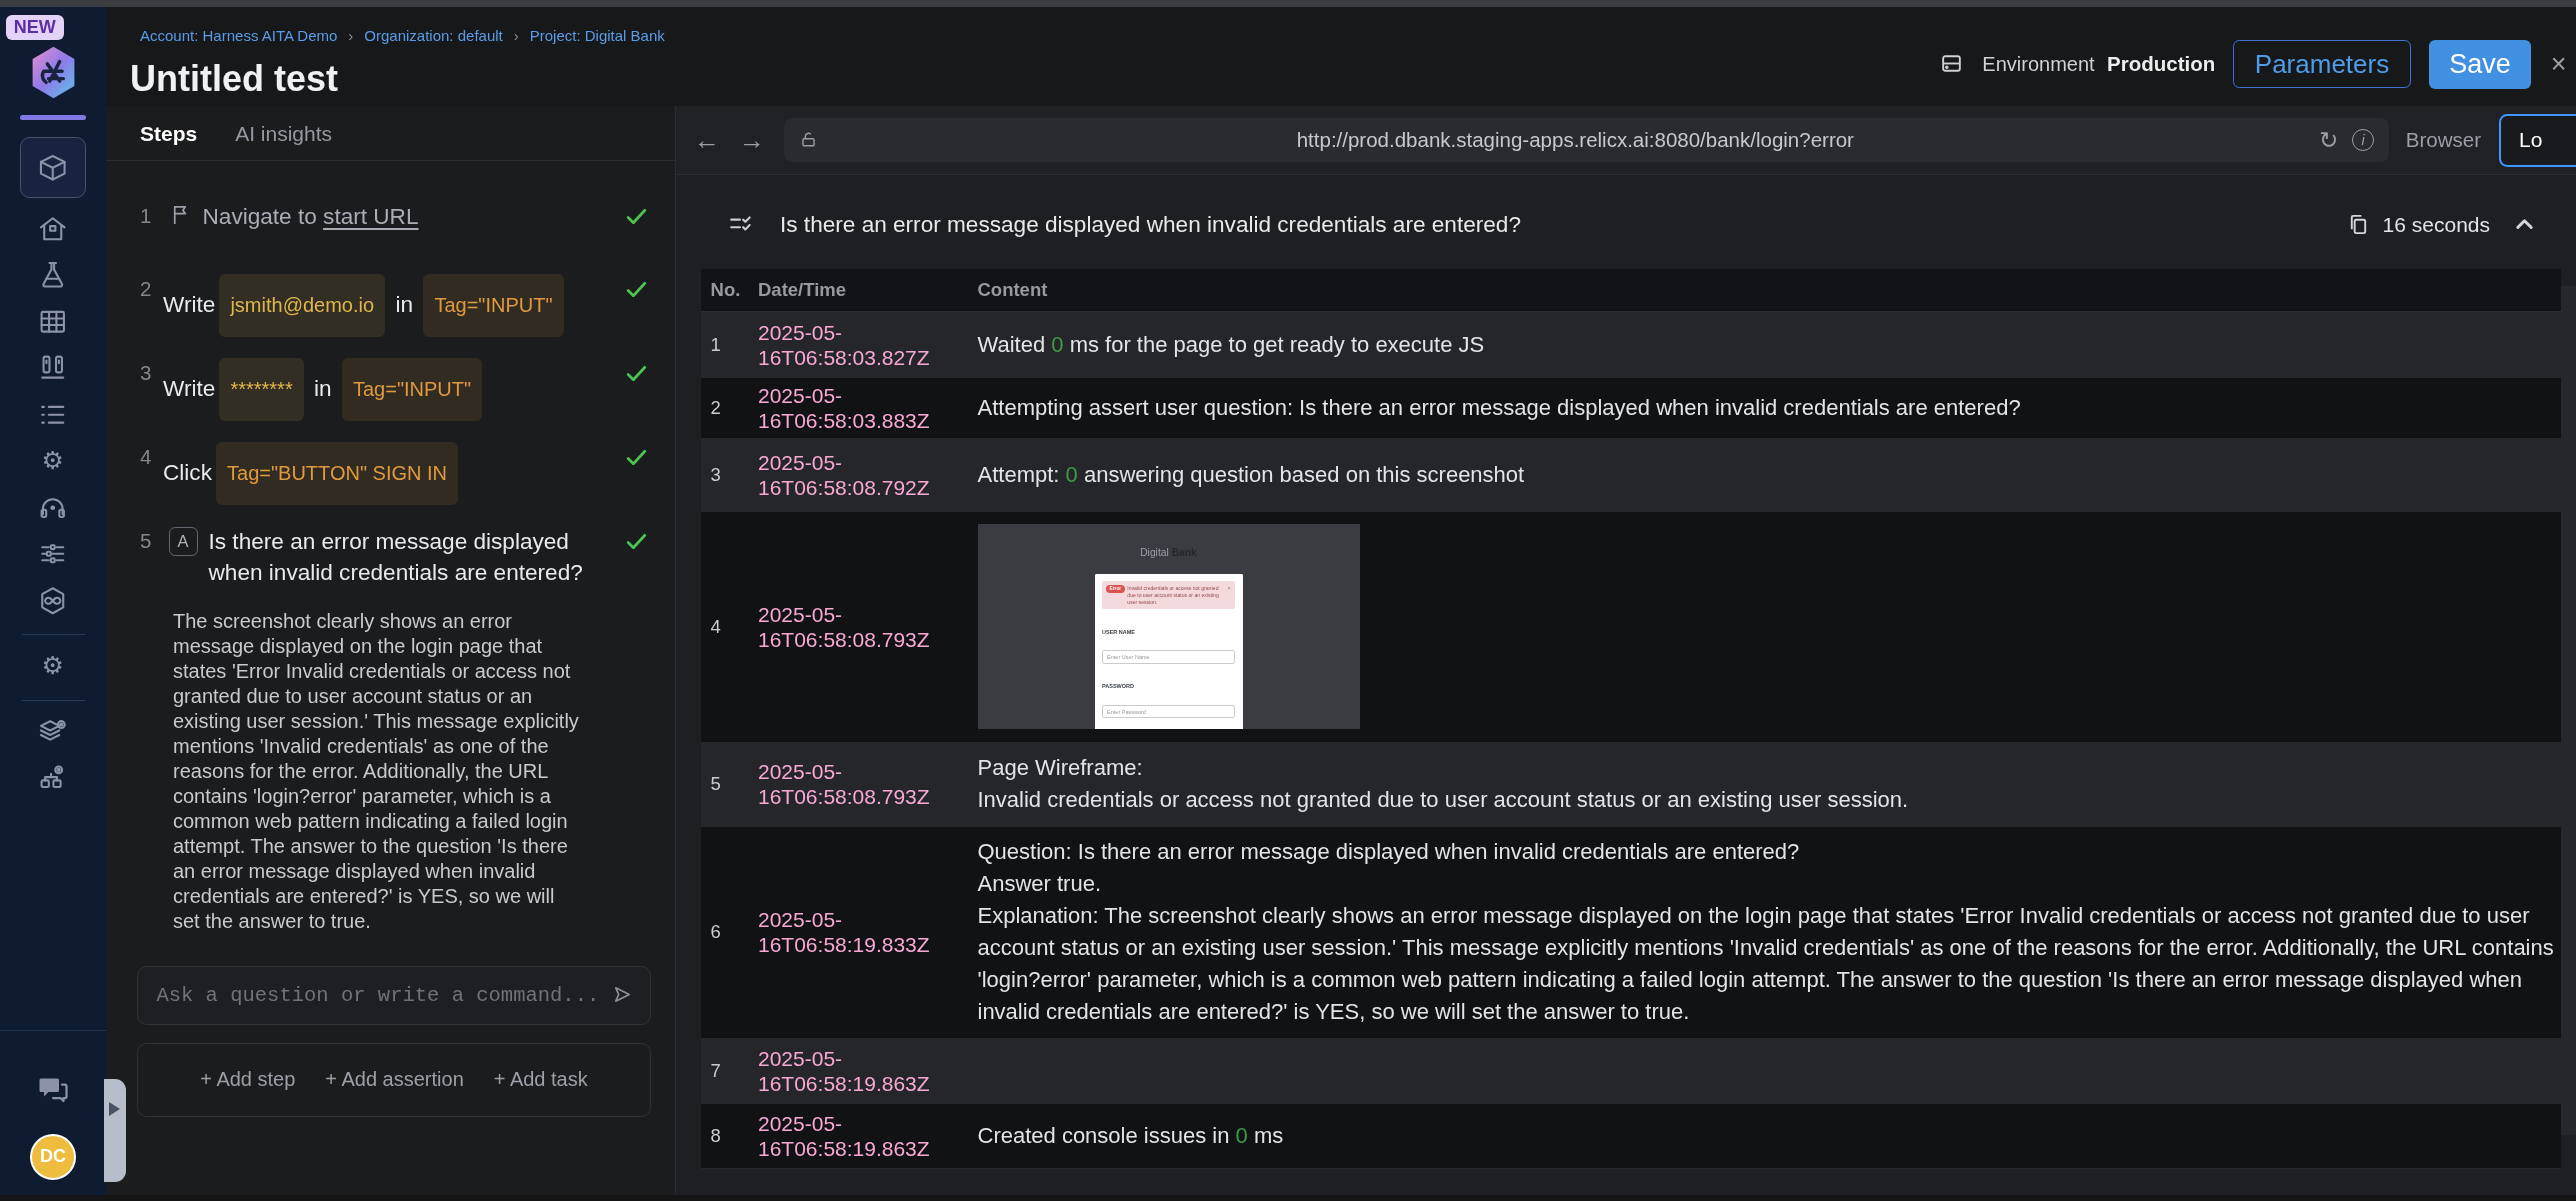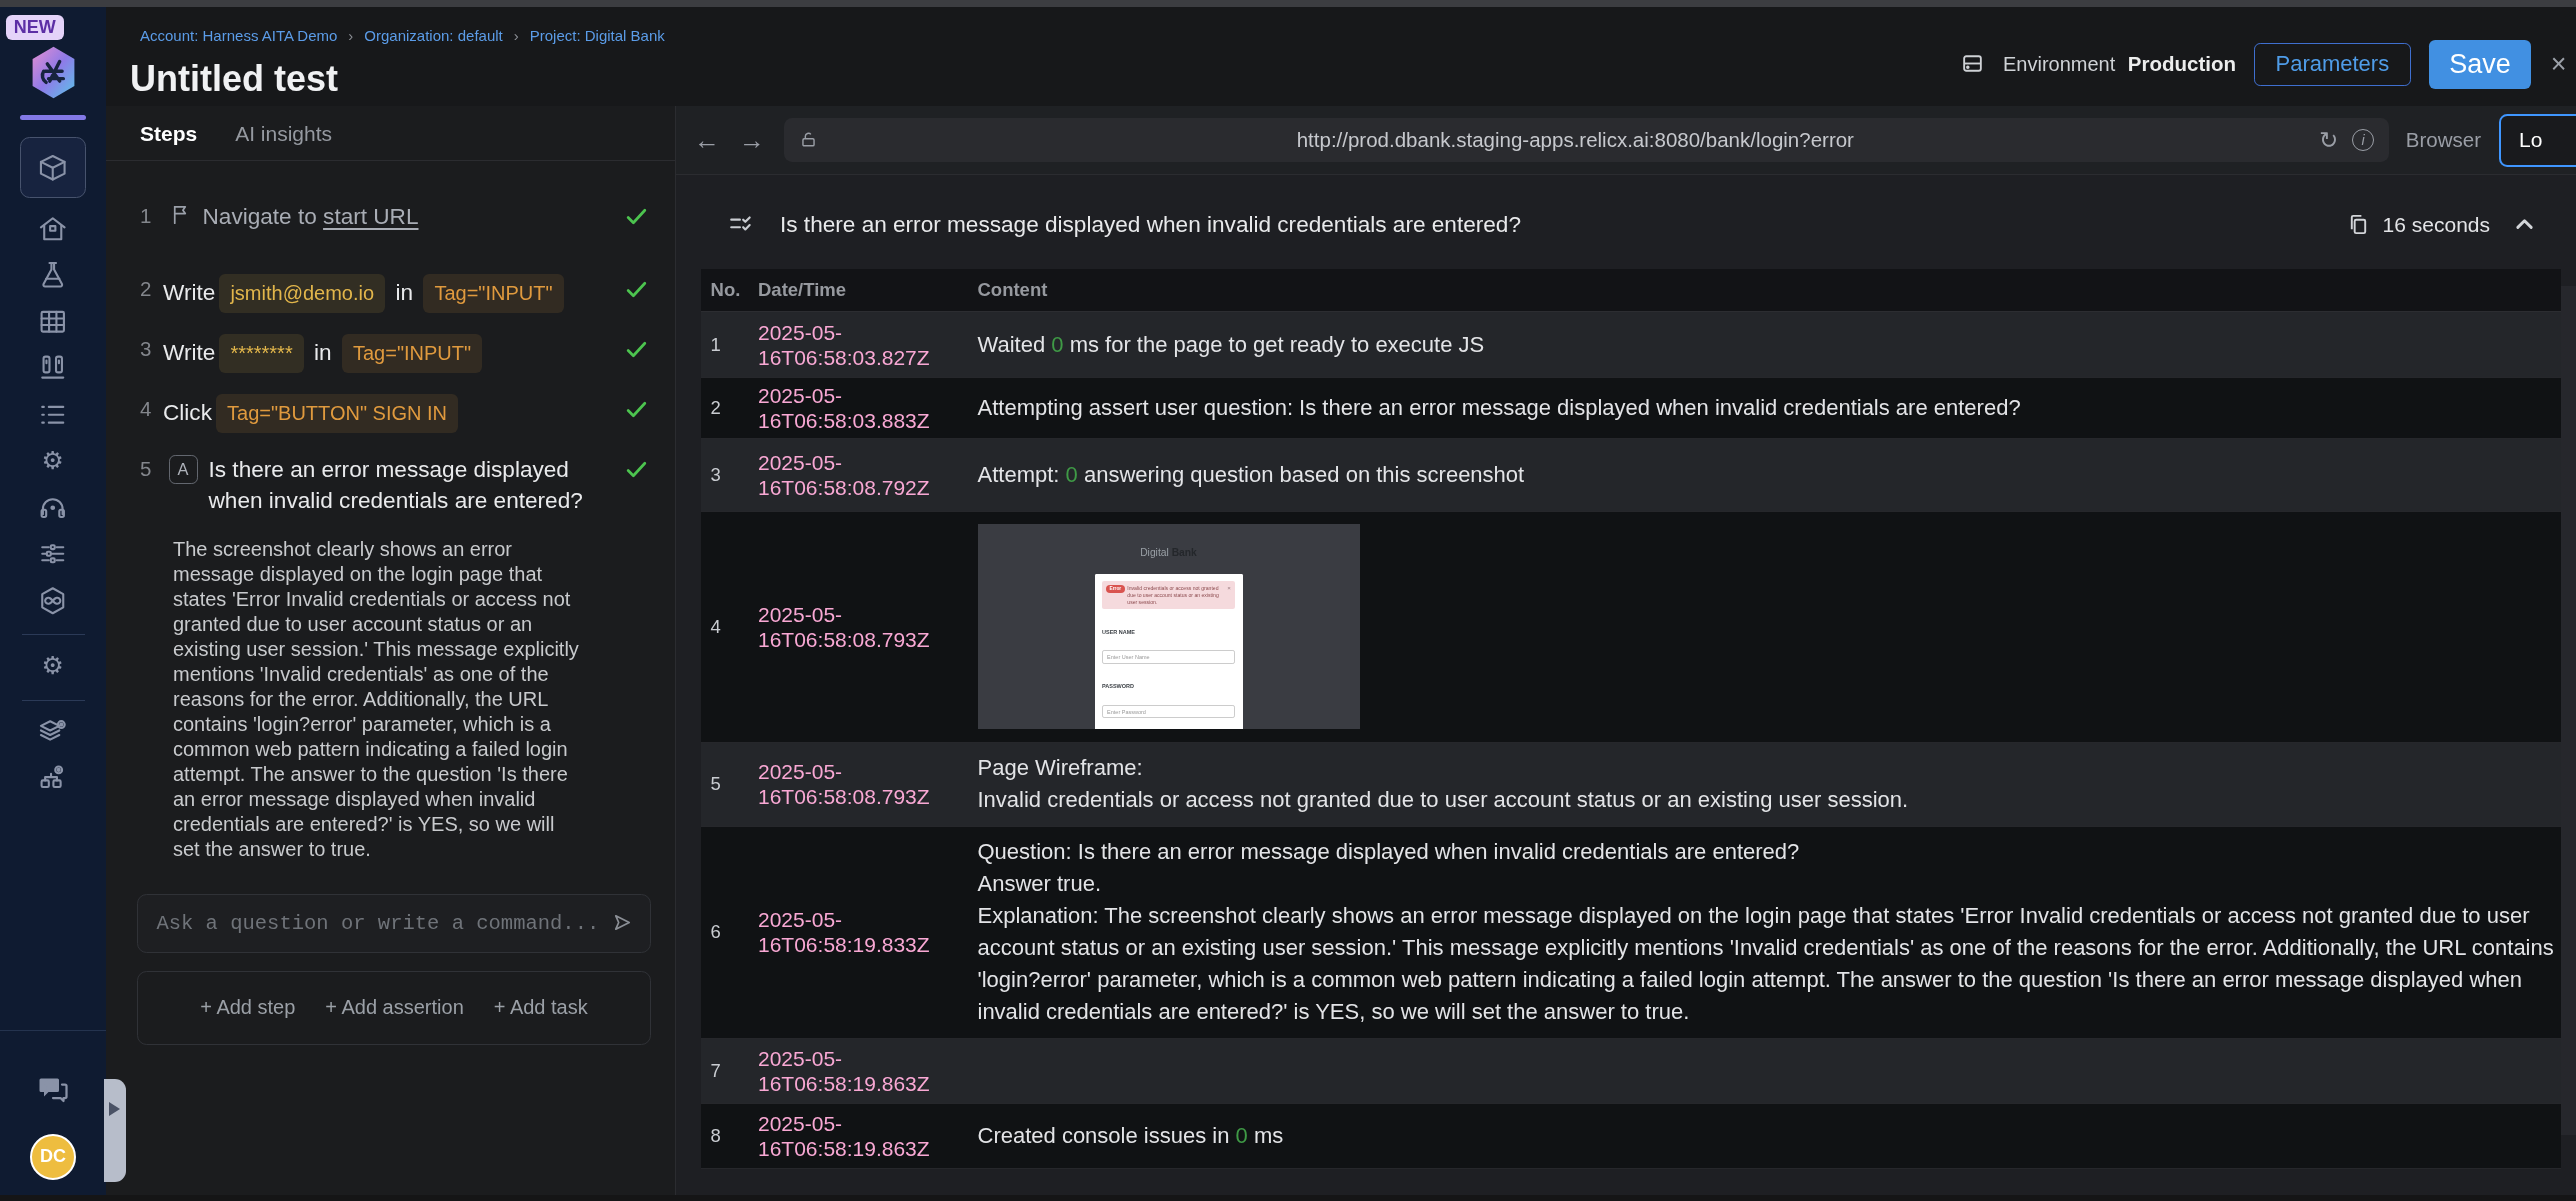--- a/index.html
+++ b/index.html
@@ -32,21 +32,21 @@
   
   .header{position:absolute;left:106px;top:6.8px;right:0;height:99px;background:#17181a;}
   .crumbs{position:absolute;left:34px;top:20.5px;font-size:15px;display:flex;gap:11px;align-items:center;}
   .crumbs .lnk{color:#5b9ce8;cursor:pointer;}
   .crumbs .sep{color:#8b8e94;}
   .page-title{position:absolute;left:24px;top:51px;font-size:36px;font-weight:700;color:#f0f1f3;}
   .hdr-right{position:absolute;right:9.6px;top:33px;display:flex;align-items:center;gap:18px;}
   .env-icon svg{width:25px;height:25px;stroke:#cfd2d6;fill:none;stroke-width:1.8;}
   .env-label{font-size:20px;color:#cfd2d6;}
   .env-value{font-size:20.5px;font-weight:bold;color:#eceded;margin-left:-5.5px;}
-  .btn-params{border:1.4px solid #3f6fd0;border-radius:6.2px;color:#4f9ce8;font-size:22px;
+  .btn-params{border:1.4px solid #3f6fd0;border-radius:6.2px;color:#4f9ce8;font-size:26px;
               padding:7.5px 20.5px;background:transparent;cursor:pointer;}
   .btn-save{background:#4190e2;border:none;border-radius:6.2px;color:#fff;font-size:27px;
             padding:9px 20.5px;cursor:pointer;}
   .hdr-close{font-size:27px;color:#9ba0a8;cursor:pointer;margin-left:1.4px;}
 
   
   .steps-panel{position:absolute;left:106px;top:106px;width:569px;bottom:6.2px;background:#1b1c1e;
                border-right:0.7px solid #2b2c30;}
   .tabs{display:flex;gap:38px;padding:16.4px 0 0 34px;height:38px;border-bottom:0.7px solid #2b2c30;}
   .tab{font-size:21px;color:#9599a0;cursor:pointer;}
@@ -55,21 +55,21 @@
   .step-row{display:flex;align-items:flex-start;margin-bottom:20.5px;cursor:pointer;}
   .step-row.gap-lg{margin-bottom:41px;}
   .step-num{width:23px;flex:none;color:#83868c;font-size:20.5px;padding-top:2.7px;}
   .step-ico{flex:none;margin:0 11px 0 5.5px;padding-top:1.4px;}
   .step-ico svg{width:23px;height:23px;stroke:#9ba0aa;fill:none;stroke-width:1.8;stroke-linecap:round;stroke-linejoin:round;}
   .a-badge{display:inline-flex;align-items:center;justify-content:center;width:27px;height:27px;
            border:1.4px solid #63676f;border-radius:6.2px;color:#aeb2ba;font-size:16.4px;}
   .step-body{flex:1;font-size:22.6px;line-height:31.5px;color:#e9eaec;}
   .step-body.dim{color:#a9adb5;}
   .step-body .lnk{text-decoration:underline;text-underline-offset:4.1px;}
-  .chip{display:inline-block;border-radius:6.2px;padding:4px 11px;font-size:20px;margin:0 4.1px;}
+  .chip{display:inline-block;border-radius:6.2px;padding:16px 11px;font-size:20px;margin:0 4.1px;}
   .chip.value{color:#e2b64b;background:rgba(226,182,75,.12);}
   .chip.tag{color:#e09a3e;background:rgba(224,154,62,.12);}
   .step-check{flex:none;margin-left:8.2px;padding-top:2.7px;}
   .step-check svg{width:25px;height:25px;stroke:#4cc44f;fill:none;stroke-width:2.6;stroke-linecap:round;stroke-linejoin:round;}
   .step-expl{margin:2.7px 0 0 33px;width:411px;font-size:20px;line-height:25px;color:#c8cacd;}
   .ask-box{margin:31.5px 0 0 31px;width:514px;height:59px;border:0.7px solid #303237;border-radius:9.6px;
            background:#1e1f22;display:flex;align-items:center;padding:0 16.4px;box-sizing:border-box;}
   .ask-box input{flex:1;background:transparent;border:none;outline:none;color:#c9ccd1;font-size:20.5px;
            font-family:Liberation Mono, monospace;}
   .ask-box input::placeholder{color:#6f7379;}

